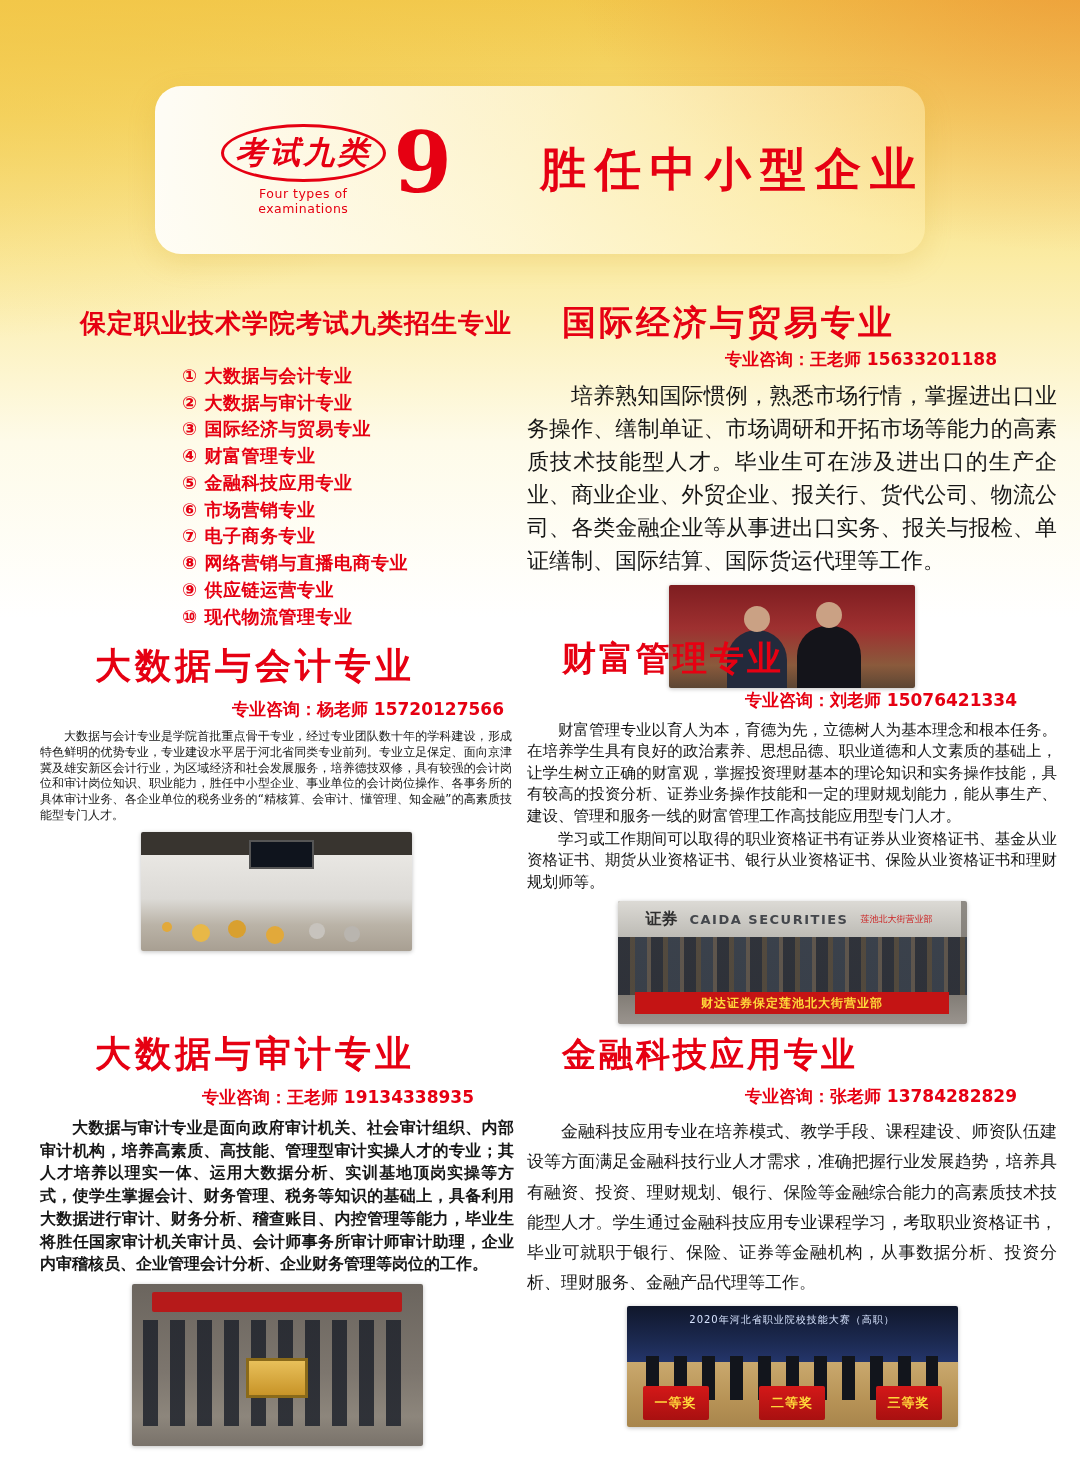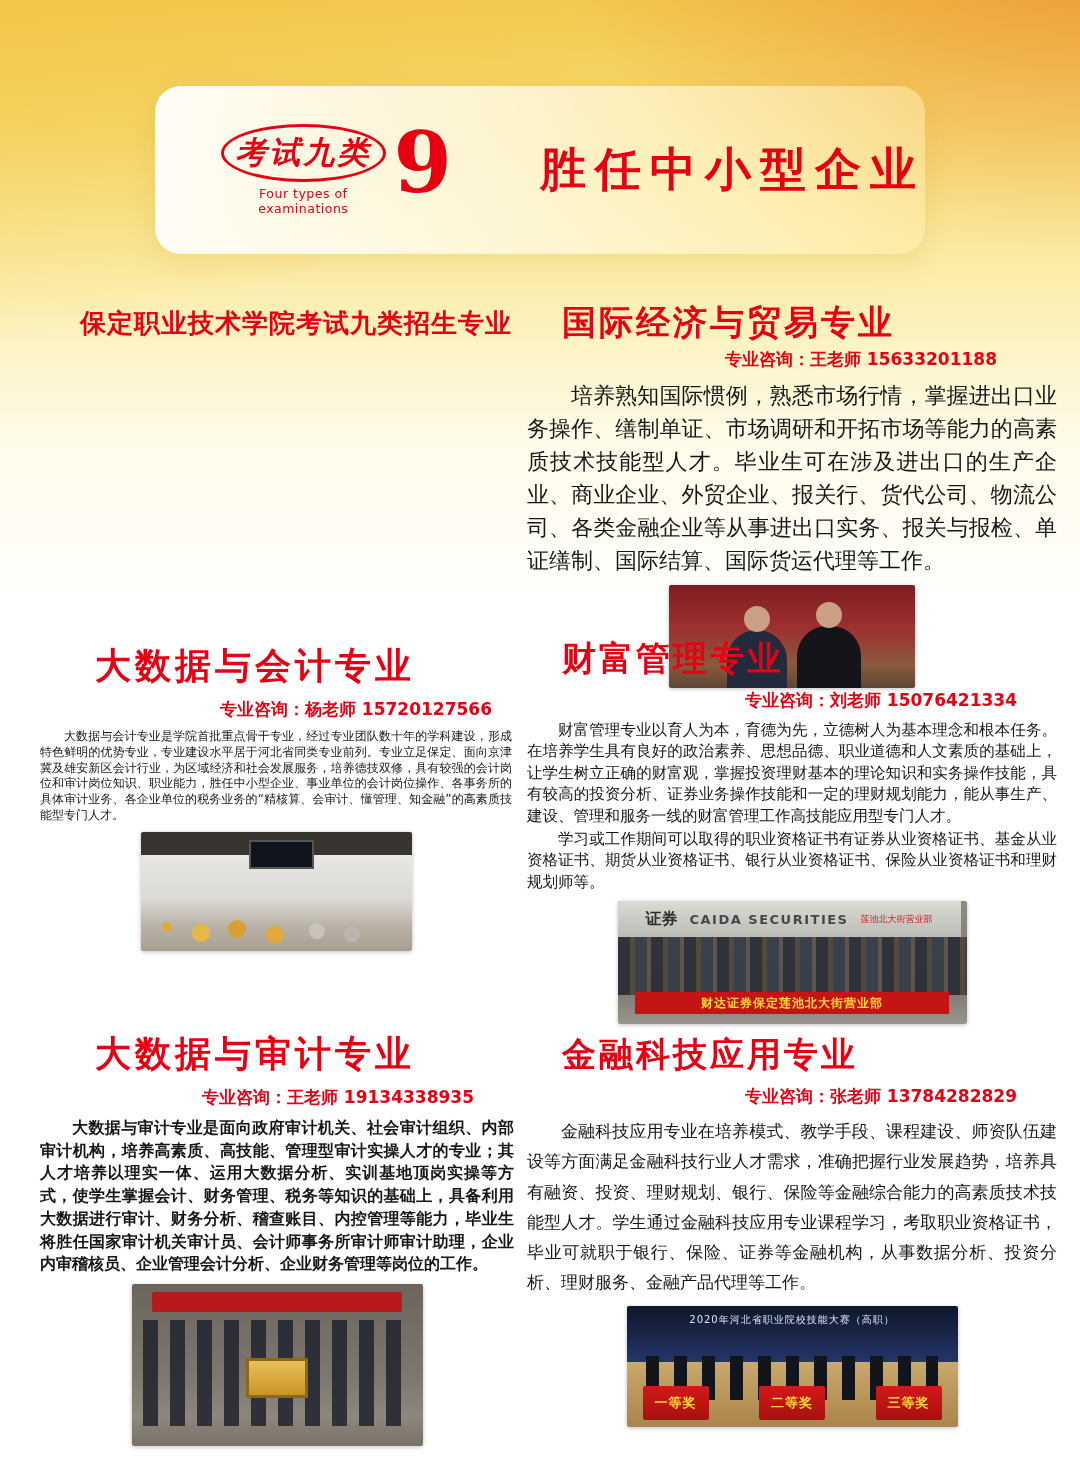--- a/index.html
+++ b/index.html
@@ -55,21 +55,21 @@
   .majors-title { color:#e60012; font-size:26px; font-weight:bold; letter-spacing:1px; white-space:nowrap; }
   .majors-items { list-style:none; margin:24px 0 0 102px; }
   .majors-items li { color:#e60012; font-size:18px; font-weight:bold; line-height:1.18; margin-bottom:5.5px; letter-spacing:0.5px; }
 
   .sec-title { color:#e60012; font-weight:bold; white-space:nowrap;margin-left:35px; }
   .right-title { font-size:34px; letter-spacing:3px; }
   .left-title  { font-size:36px; letter-spacing:4px; margin-left:55px; }
 
   .consult { color:#e60012; font-size:17px; font-weight:bold; text-align:right; margin:7px 40px 8px 0; }
   .sec-trade .consult { margin-right:60px; margin-top:2px; }
-  .sec-accounting .consult { margin-right:20px; }
+  .sec-accounting .consult { margin-right:8px; }
 
   .body-text { color:#161616; text-align:justify; text-indent:2em; }
   .sec-trade .body-text      { font-size:22px; line-height:1.5; }
   .sec-accounting .body-text { font-size:12px;   line-height:1.32; }
   .sec-wealth .body-text     { font-size:15.5px; line-height:1.38; }
   .sec-wealth .p2            { margin-top:2px; }
   .sec-audit .body-text      { font-size:16px;   line-height:1.42; font-weight:bold; }
   .sec-fintech .body-text    { font-size:17px;   line-height:1.78; }
 
   
@@ -136,20 +136,32 @@
         <span class="badge-title">考试九类</span>
       </div>
       <div class="badge-sub">Four types of examinations</div>
     </div>
     <div class="badge-num">9</div>
     <h1 class="banner-title">胜任中小型企业</h1>
   </div>
 
   <section class="block majors">
     <h2 class="majors-title">保定职业技术学院考试九类招生专业</h2>
+    <ul class="majors-items">
+      <li>① 大数据与会计专业</li>
+      <li>② 大数据与审计专业</li>
+      <li>③ 国际经济与贸易专业</li>
+      <li>④ 财富管理专业</li>
+      <li>⑤ 金融科技应用专业</li>
+      <li>⑥ 市场营销专业</li>
+      <li>⑦ 电子商务专业</li>
+      <li>⑧ 网络营销与直播电商专业</li>
+      <li>⑨ 供应链运营专业</li>
+      <li>⑩ 现代物流管理专业</li>
+    </ul>
   </section>
 
   <section class="block sec-trade">
     <h2 class="sec-title right-title">国际经济与贸易专业</h2>
     <div class="consult">专业咨询：王老师 15633201188</div>
     <p class="body-text">培养熟知国际惯例，熟悉市场行情，掌握进出口业务操作、缮制单证、市场调研和开拓市场等能力的高素质技术技能型人才。毕业生可在涉及进出口的生产企业、商业企业、外贸企业、报关行、货代公司、物流公司、各类金融企业等从事进出口实务、报关与报检、单证缮制、国际结算、国际货运代理等工作。</p>
     <div class="photo trade">
       <div class="person p-a"></div>
       <div class="person p-b"></div>
     </div>

